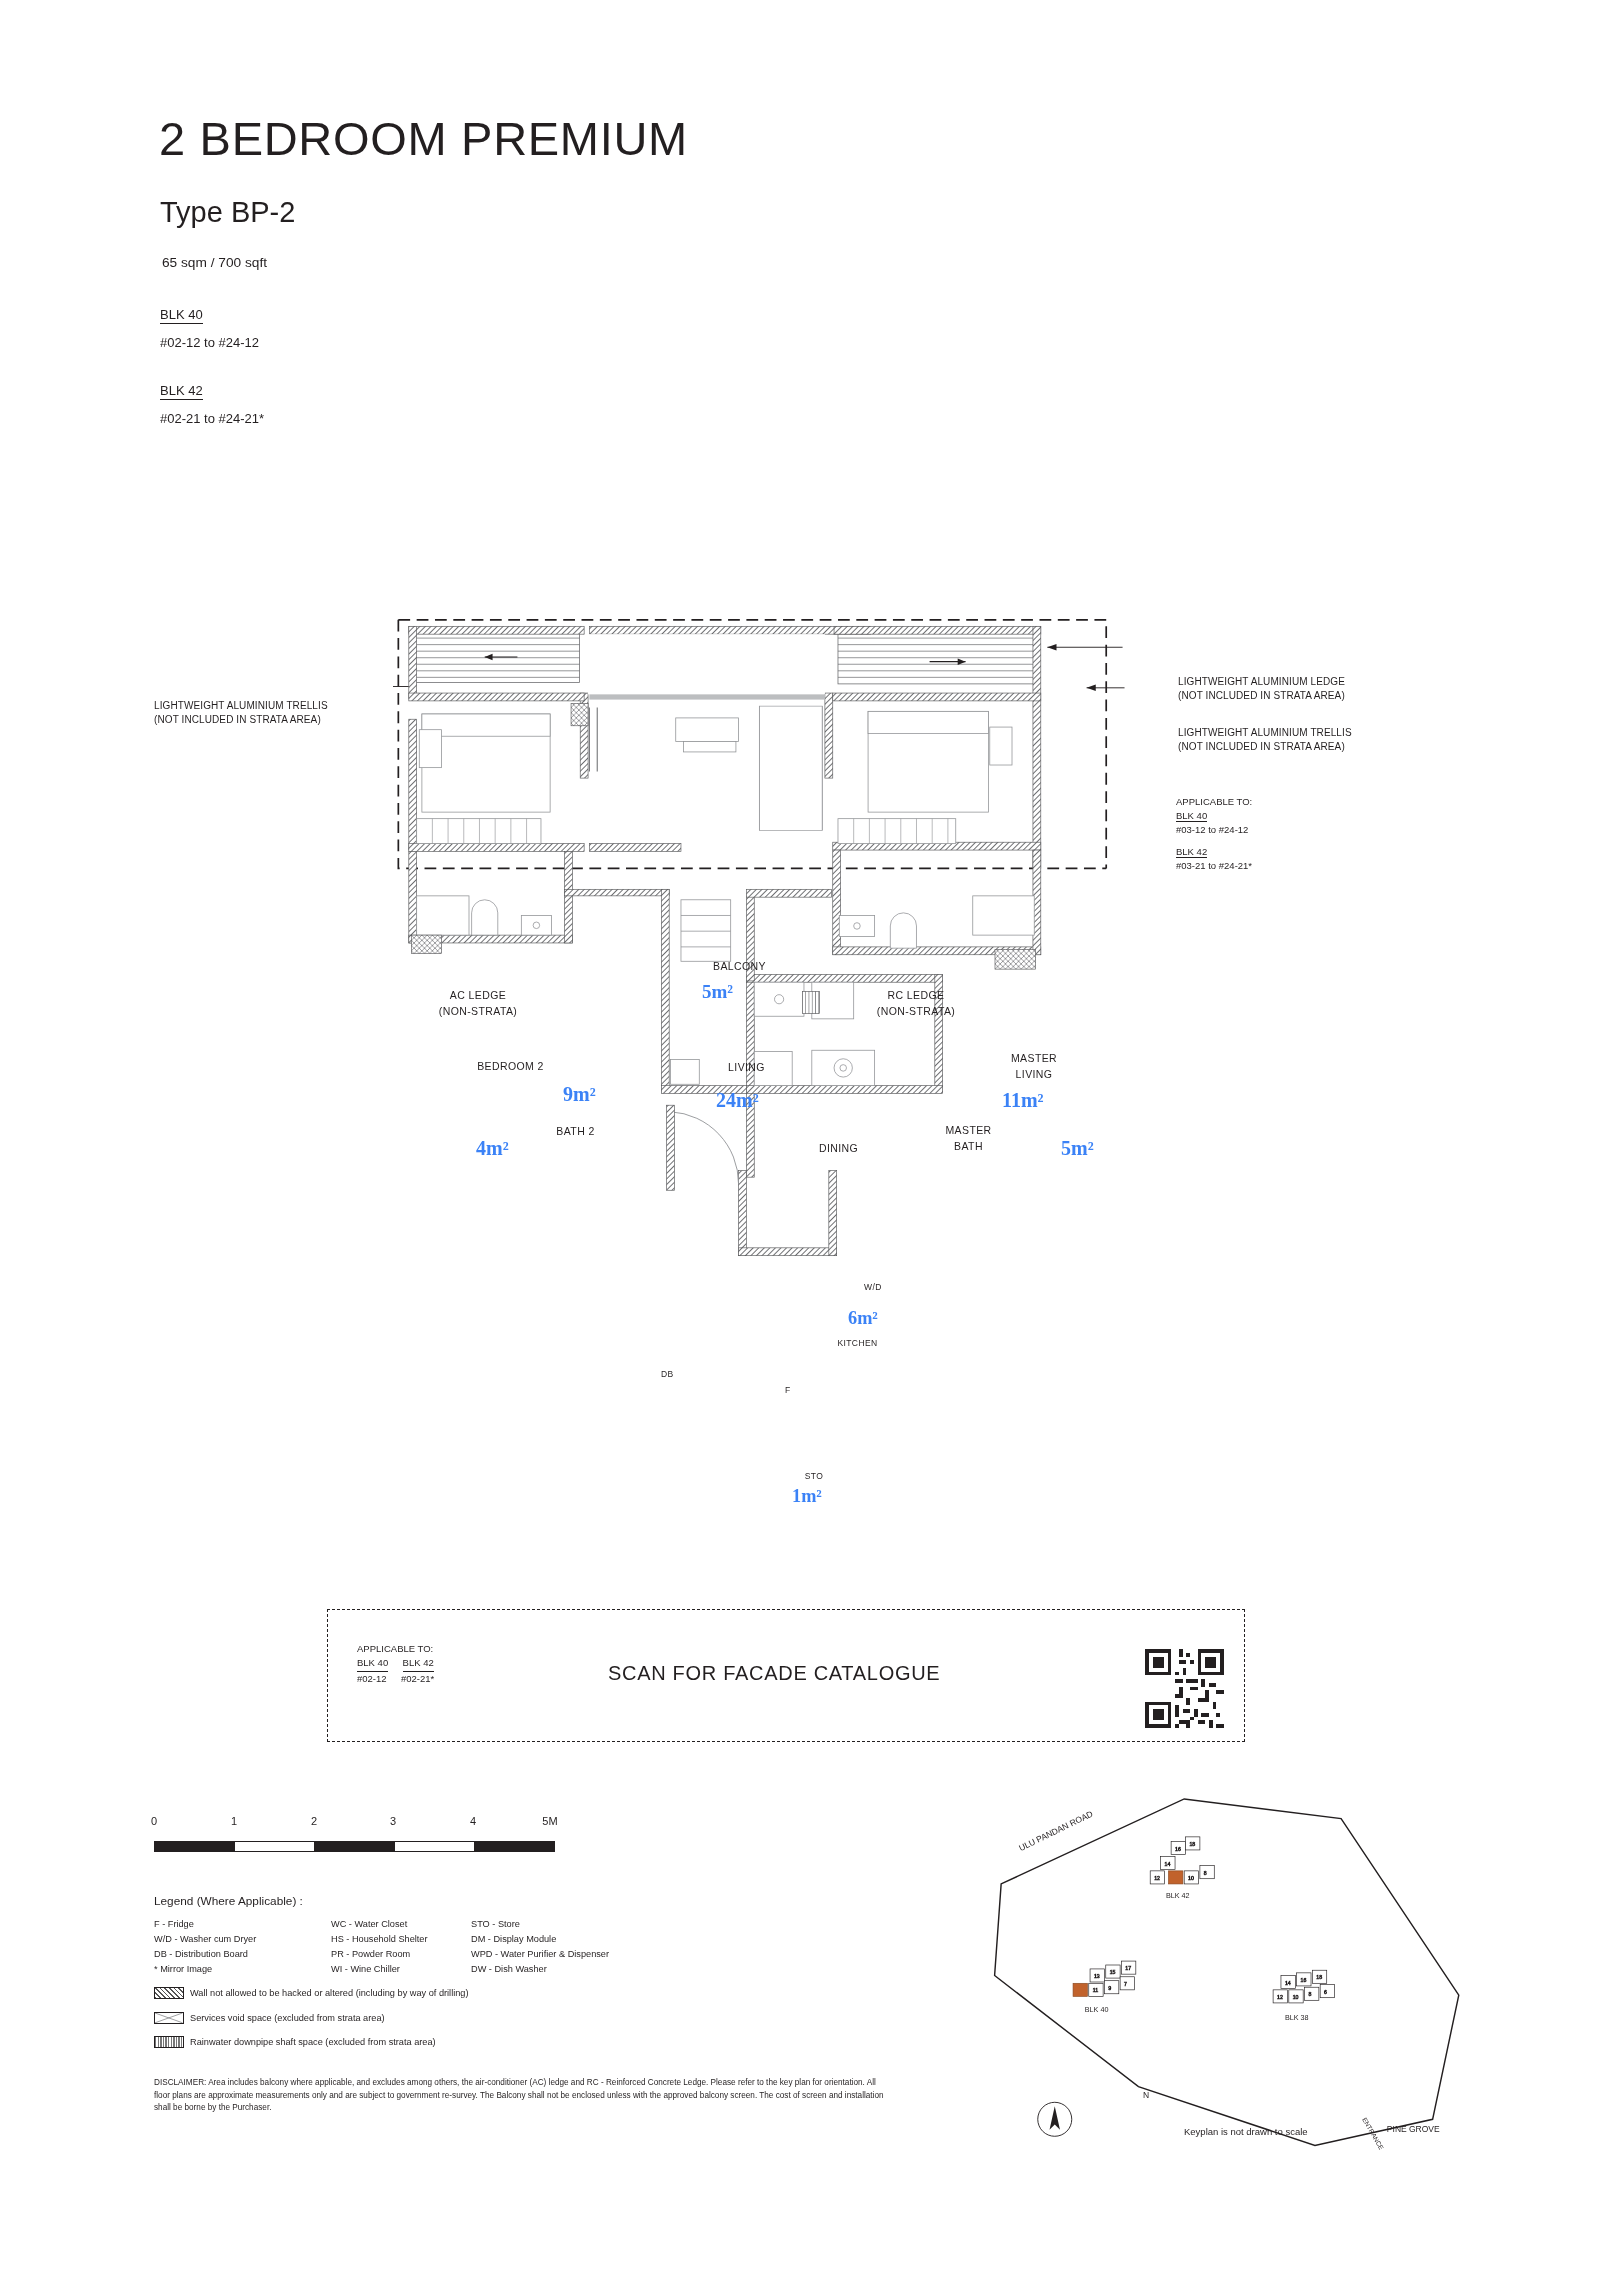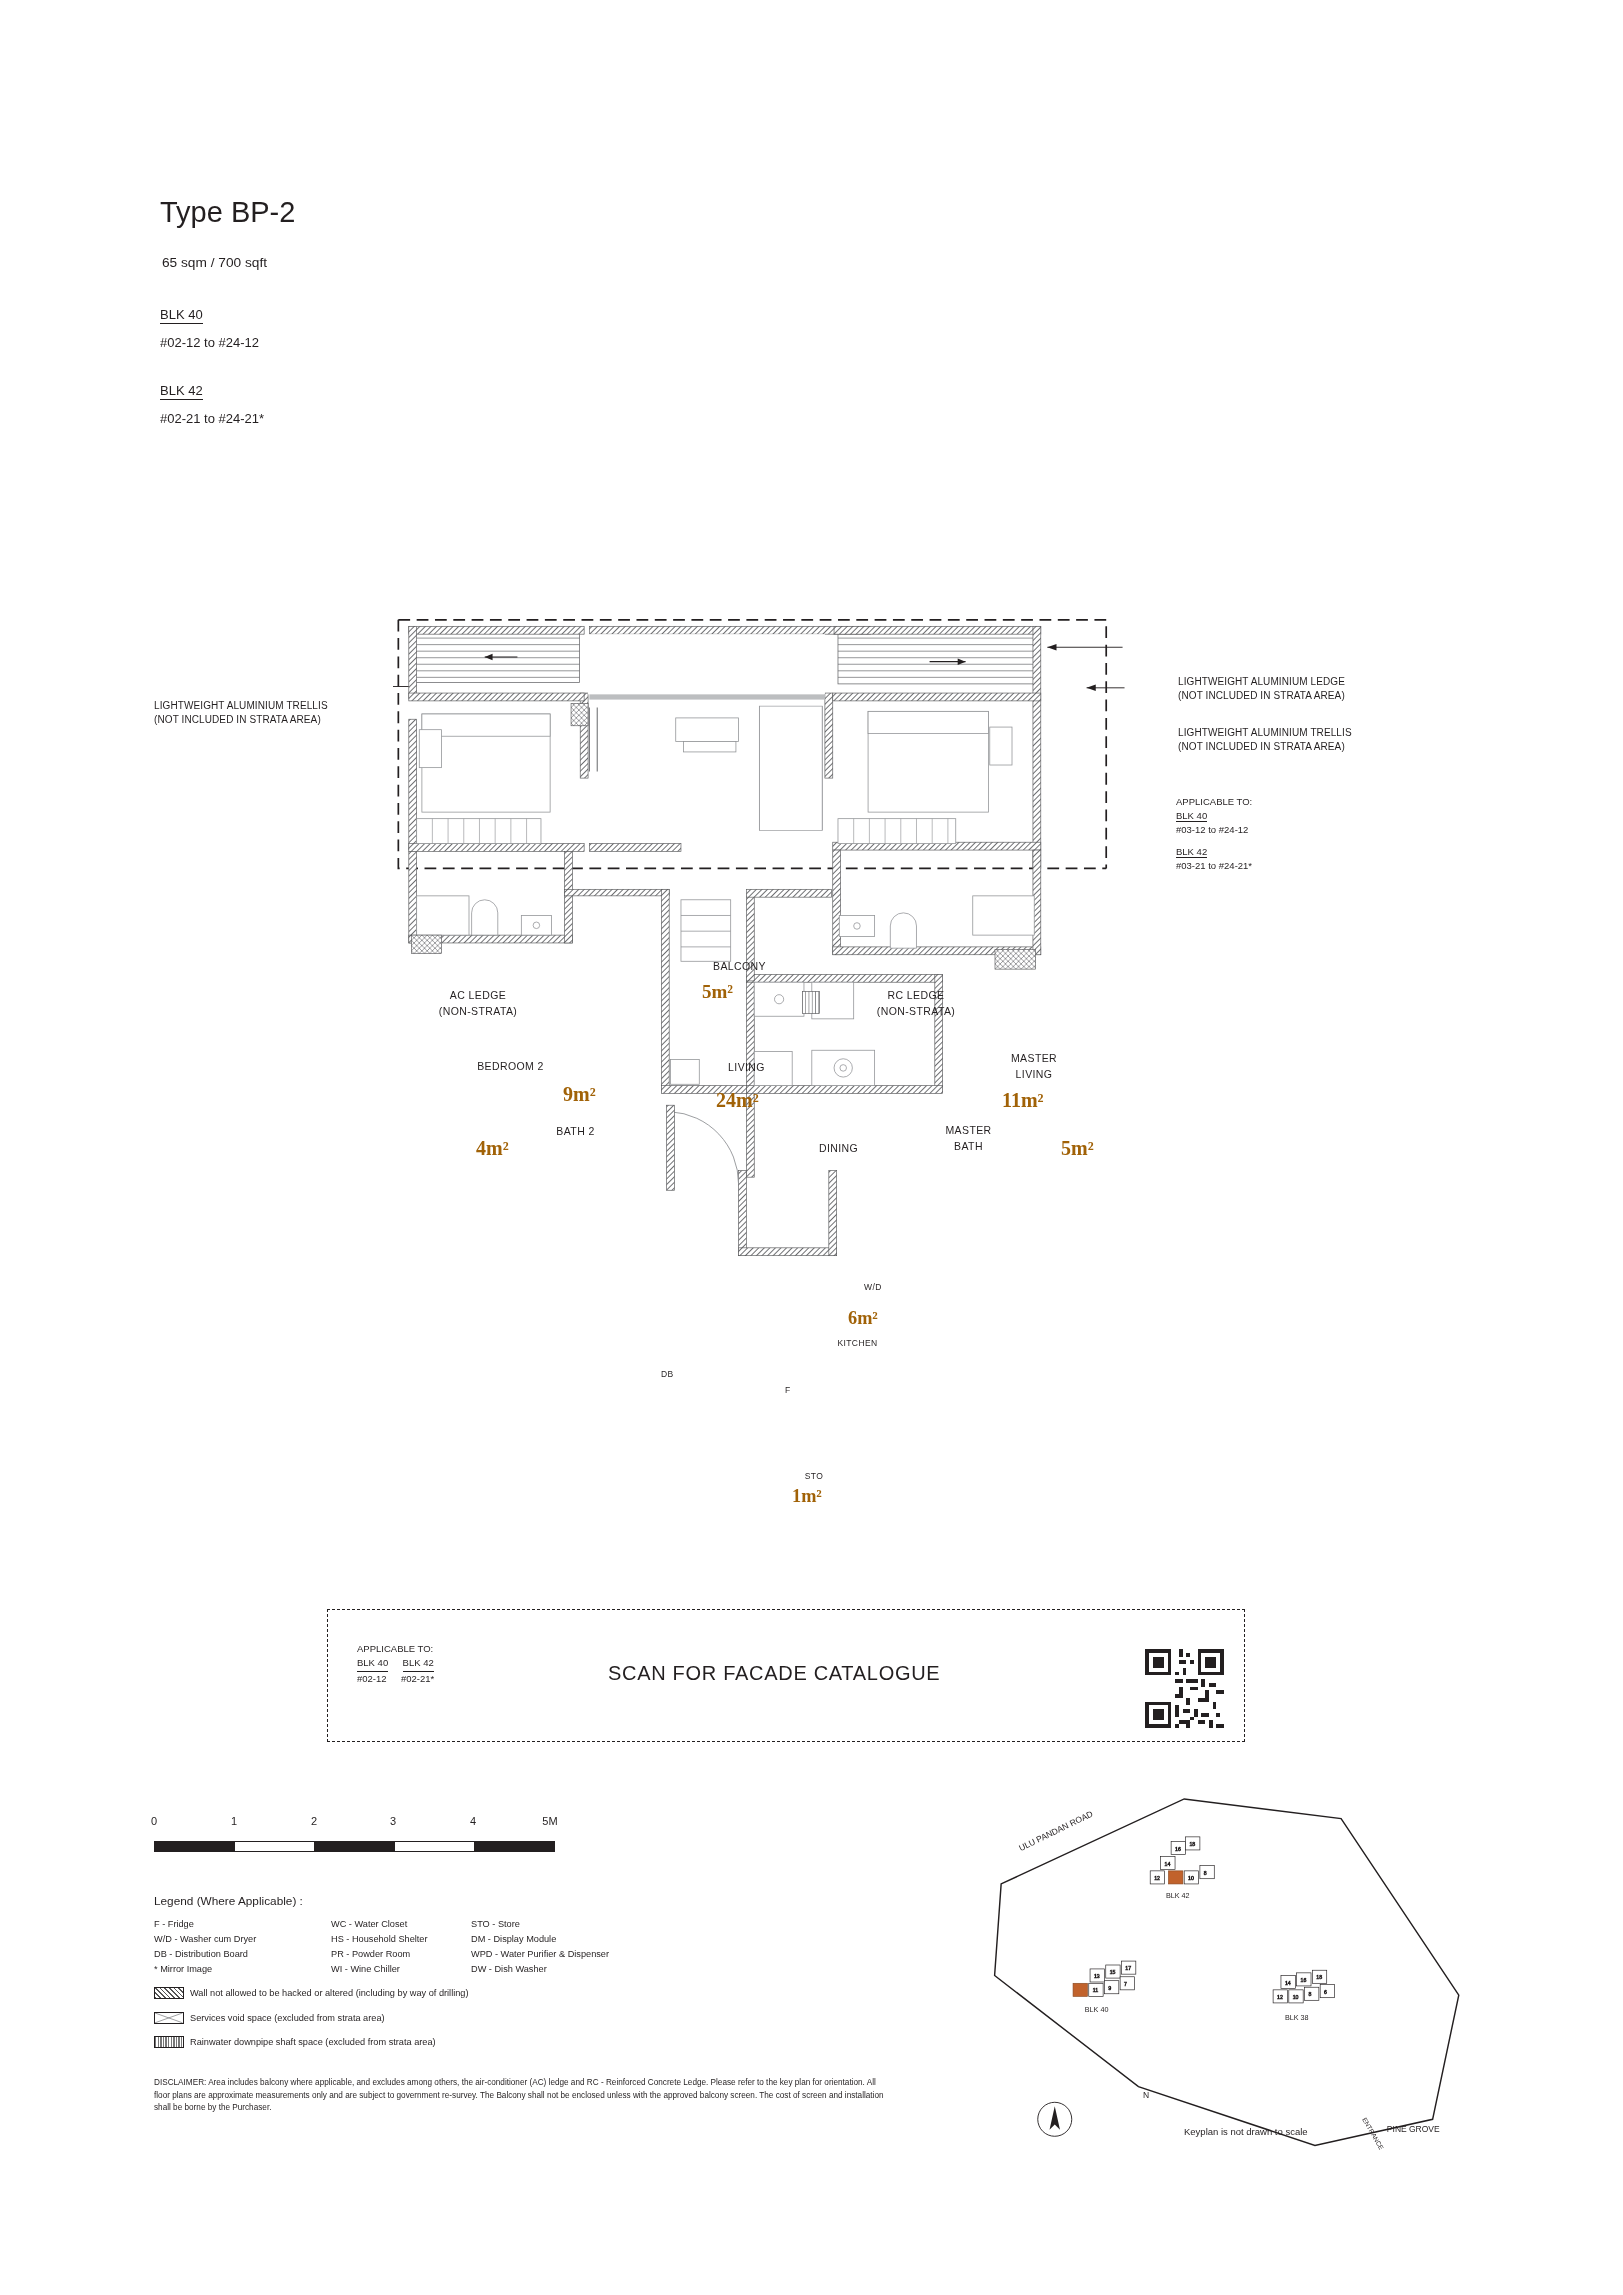--- a/index.html
+++ b/index.html
@@ -20,21 +20,21 @@
   .callout.right{text-align:left;}
   .callout.left{text-align:left;}
 
   .applic{position:absolute;font-size:9.5px;line-height:1.45;color:#231f20;}
   .applic u{text-decoration:none;border-bottom:0.7px solid #231f20;}
 
   
   #plan{position:absolute;left:393px;top:608px;}
 
   
-  .sqm{position:absolute;color:#a16207;font-weight:700;font-family:"Liberation Serif",serif;}
+  .sqm{position:absolute;color:#3b82f6;font-weight:700;font-family:"Liberation Serif",serif;}
   .rmlbl{position:absolute;font-size:10.5px;color:#231f20;letter-spacing:0.4px;text-align:center;}
   .rmlbl.sm{font-size:8.5px;}
 
   
   .scanbox{position:absolute;left:327px;top:1609px;width:916px;height:131px;border:1.3px dashed #231f20;}
   .scantext{position:absolute;left:608px;top:1662px;font-size:20px;letter-spacing:0.7px;color:#231f20;}
   .scanapp{position:absolute;left:357px;top:1642px;font-size:9.5px;line-height:1.5;}
   .scanapp u{text-decoration:none;border-bottom:0.7px solid #231f20;}
 
   
@@ -65,20 +65,21 @@
   
   #keyplan{position:absolute;left:975px;top:1779px;}
   .keynote{position:absolute;left:1184px;top:2126px;font-size:9.5px;}
   .northlbl{position:absolute;left:1143px;top:2090px;font-size:8.5px;}
 </style>
 </head>
 <body>
 
 <div class="page">
 
+  <div class="title">2 BEDROOM PREMIUM</div>
   <div class="subtitle">Type BP-2</div>
   <div class="area">65 sqm / 700 sqft</div>
 
   <div class="blk" style="left:160px;top:307px;">
     <span class="lbl">BLK 40</span>
     <span class="units">#02-12 to #24-12</span>
   </div>
   <div class="blk" style="left:160px;top:383px;">
     <span class="lbl">BLK 42</span>
     <span class="units">#02-21 to #24-21*</span>

